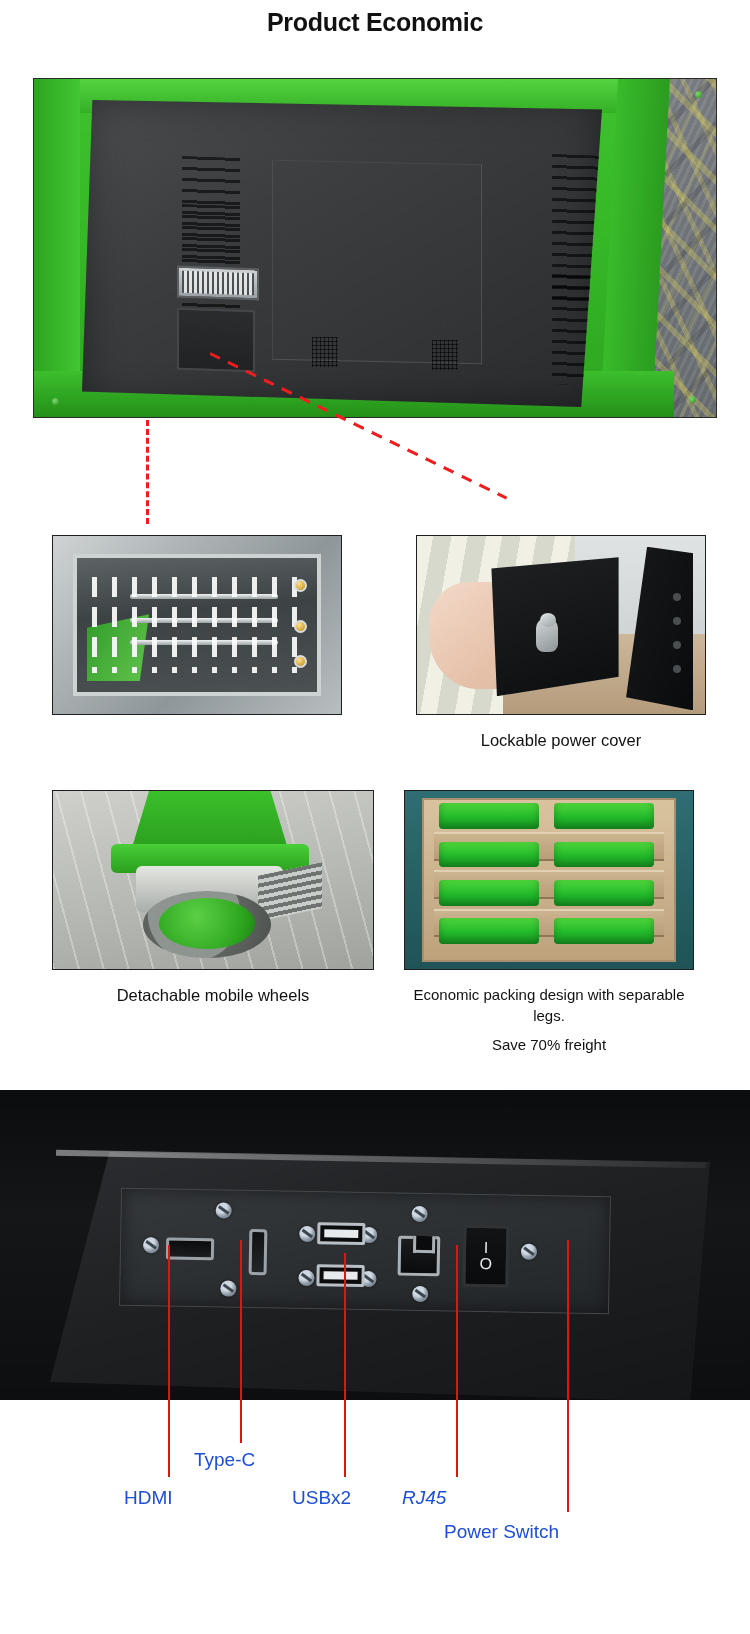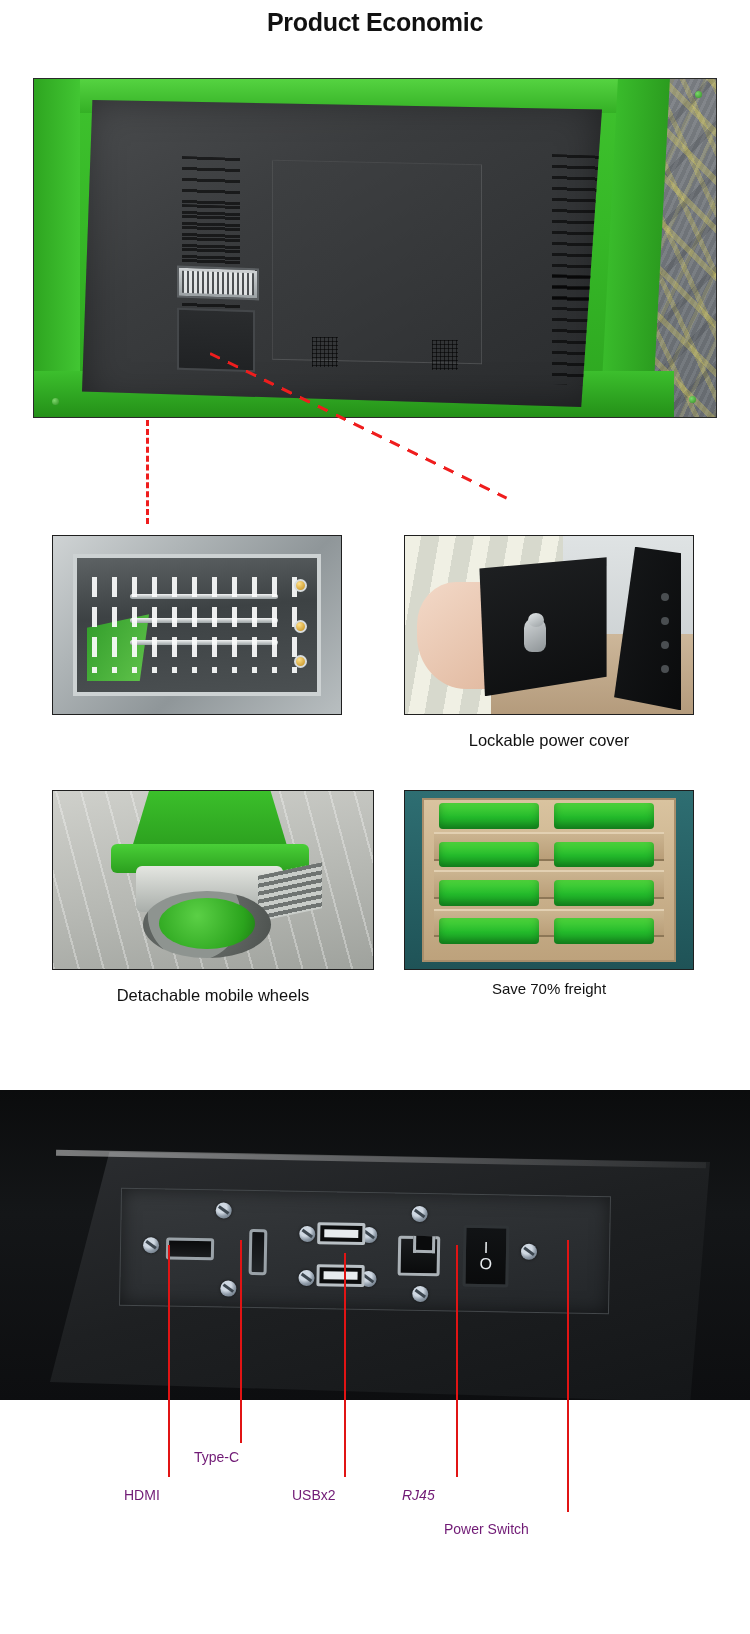--- a/index.html
+++ b/index.html
@@ -361,21 +361,21 @@
     display:flex; flex-direction:column; align-items:center; justify-content:center;
     color:#e8ecef; font-size:16px; line-height:16px;
   }
   .port-switch span{ display:block; }
 
   
   .leader{
     position:absolute; width:2px; background:#e11414;
   }
   .io-label{
-    position:absolute; font-size:14px; color:#701a75; white-space:nowrap;text-align:center;
+    position:absolute; font-size:19px; color:#1d4ed8; white-space:nowrap;text-align:center;
   }
 </style>
 </head>
 <body>
 
 <div class="page-title">Product Economic</div>
 
 <div class="hero-wrap">
   <div class="carpet"></div>
   <div class="floor-light"></div>
@@ -418,21 +418,21 @@
         </div>
         <div class="ant-slots"></div>
         <div class="ant-conn" style="top:16%;"></div>
         <div class="ant-conn" style="top:46%;"></div>
         <div class="ant-conn" style="top:72%;"></div>
       </div>
     </div>
   </div>
 </div>
 
-<div class="detail-cell" style="left:404px; top:535px; width:290px;">
+<div class="detail-cell" style="left:416px; top:535px; width:290px;">
   <div class="detail-photo">
     <div class="ph-cover">
       <div class="cov-bg-window"></div>
       <div class="cov-floor"></div>
       <div class="cov-hand"></div>
       <div class="cov-bracket">
         <div class="cov-holes">
           <div class="cov-hole"></div>
             <div class="cov-hole"></div>
           <div class="cov-hole"></div>
@@ -473,20 +473,21 @@
         <div class="pk-leg" style="left:52%; top:2%;  width:40%; height:16%;"></div>
         <div class="pk-leg" style="left:6%;  top:26%; width:40%; height:16%;"></div>
         <div class="pk-leg" style="left:52%; top:26%; width:40%; height:16%;"></div>
         <div class="pk-leg" style="left:6%;  top:50%; width:40%; height:16%;"></div>
         <div class="pk-leg" style="left:52%; top:50%; width:40%; height:16%;"></div>
         <div class="pk-leg" style="left:6%;  top:74%; width:40%; height:16%;"></div>
         <div class="pk-leg" style="left:52%; top:74%; width:40%; height:16%;"></div>
       </div>
     </div>
   </div>
+  <div class="detail-caption caption-2line">Economic packing design with separable legs.</div>
   <div class="detail-caption caption-2line" style="margin-top:8px;">Save 70% freight</div>
 </div>
 
 <div class="io-photo">
   <div class="io-body"></div>
   <div class="io-edge"></div>
 
   <div class="io-plate">
 
     <div class="io-screw" style="left:22px;  top:48px;"></div>

